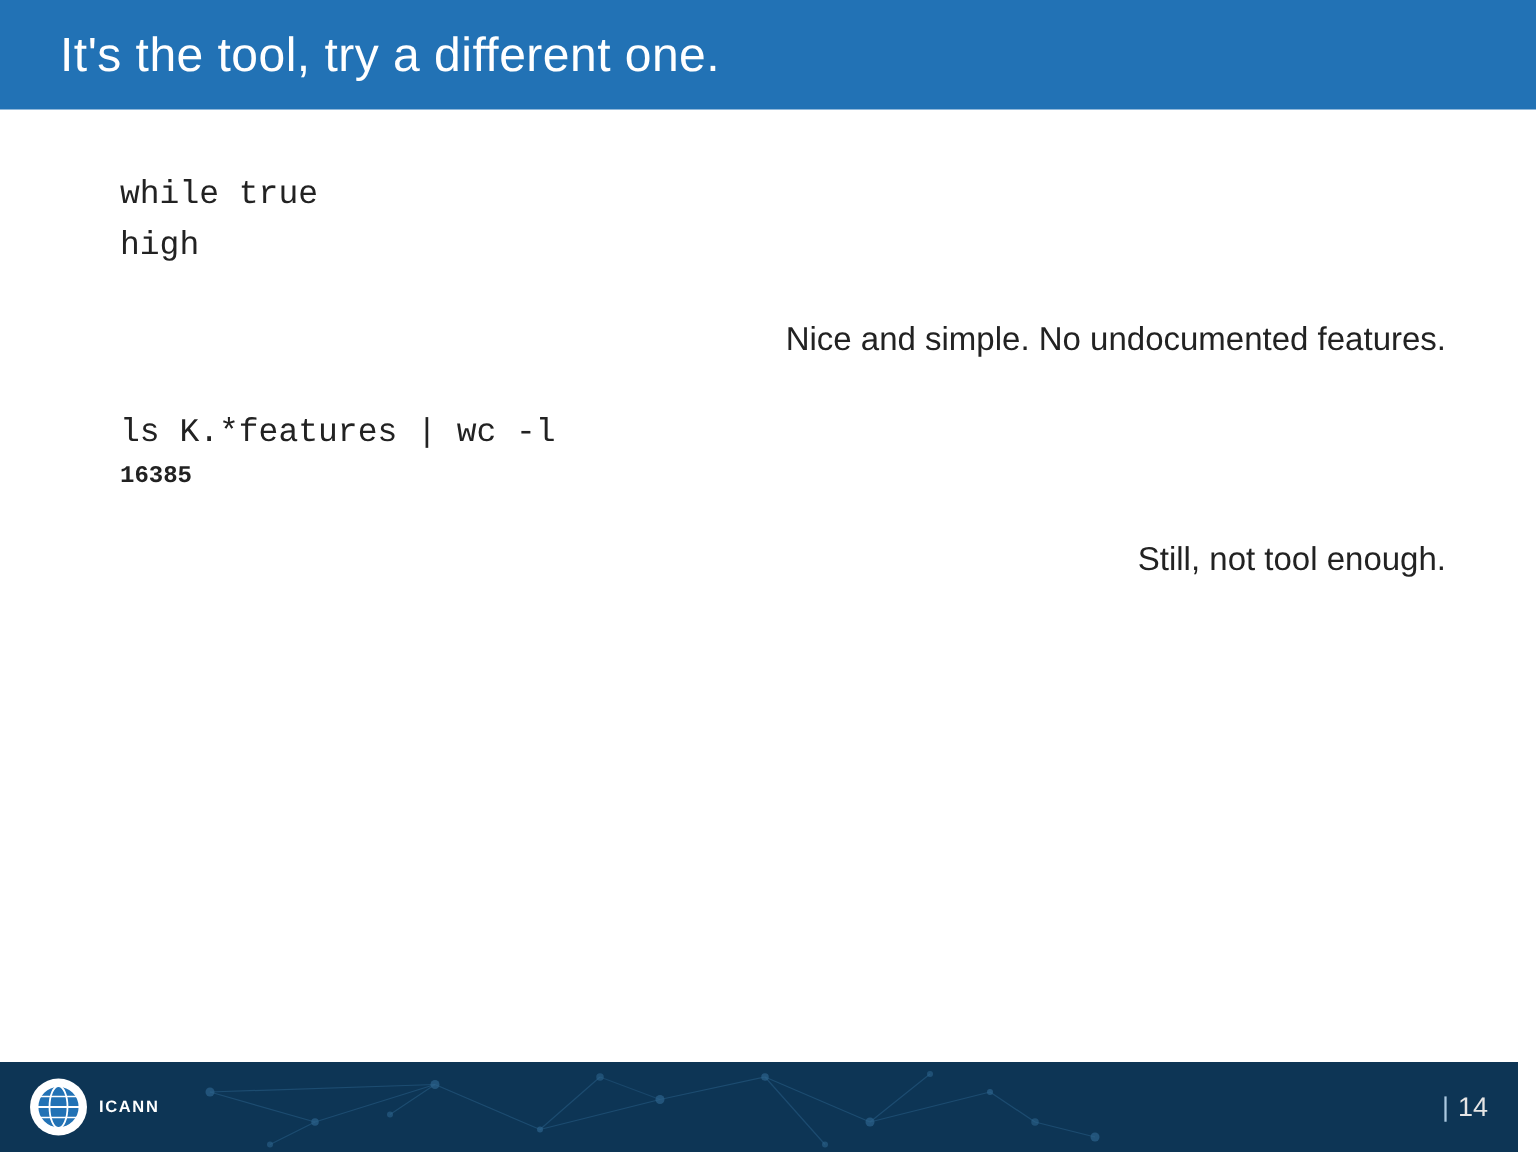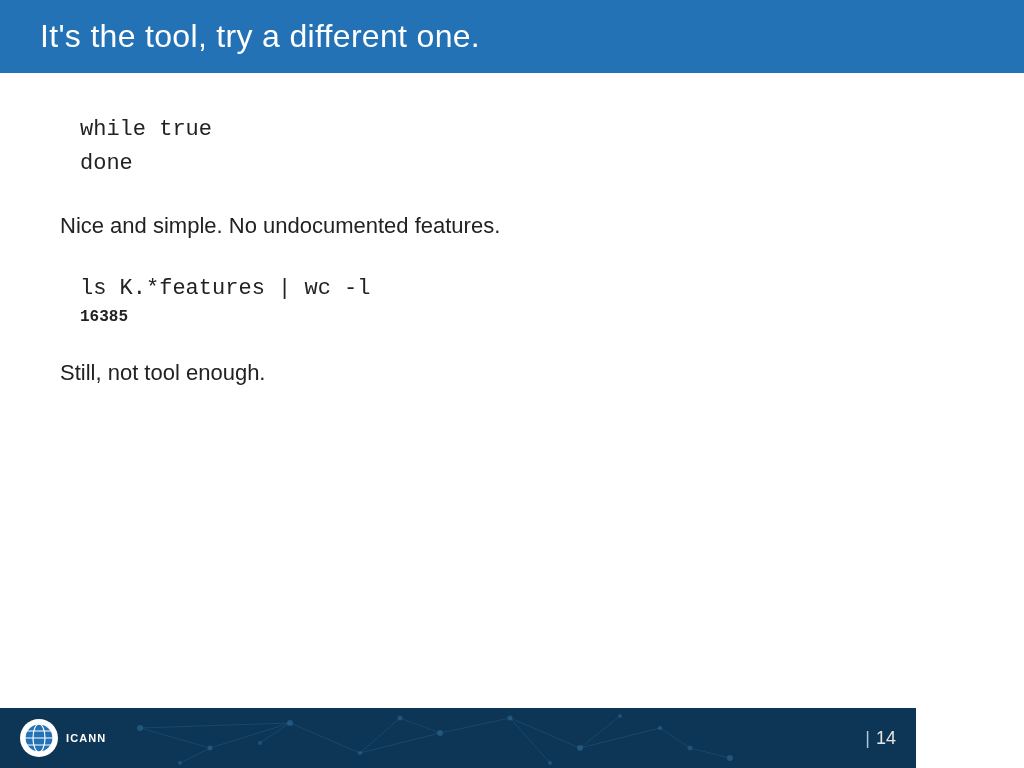--- a/index.html
+++ b/index.html
@@ -42,36 +42,37 @@
       color: #222;
       margin-bottom: 30px;
       margin-left: 20px;
     }
 
     .prose-text {
       font-size: 22px;
       color: #222;
       margin-bottom: 30px;
       line-height: 1.4;
+      text-align: right;
     }
 
     .code-result-bold {
       font-family: 'Courier New', Courier, monospace;
       font-size: 16px;
       font-weight: 700;
       color: #222;
       line-height: 1.4;
     }
 
     
     .footer {
       position: absolute;
       bottom: 0;
       left: 0;
-      width: 916px;
+      width: 1012px;
       height: 60px;
       background-color: #0d3555;
       display: flex;
       align-items: center;
       justify-content: space-between;
       padding: 0 20px;
       overflow: hidden;
     }
 
     .footer-logo {
@@ -131,21 +132,21 @@
 <body>
 
 <div class="header">
   <h1 class="header-title">It's the tool, try a different one.</h1>
 </div>
 
 <div class="content">
 
   <div class="code-block">
     <div>while true</div>
-    <div>done</div>
+    <div>high</div>
   </div>
 
   <div class="prose-text">Nice and simple. No undocumented features.</div>
 
   <div class="code-block">
     <div>ls K.*features | wc -l</div>
     <div class="code-result-bold">16385</div>
   </div>
 
   <div class="prose-text">Still, not tool enough.</div>

